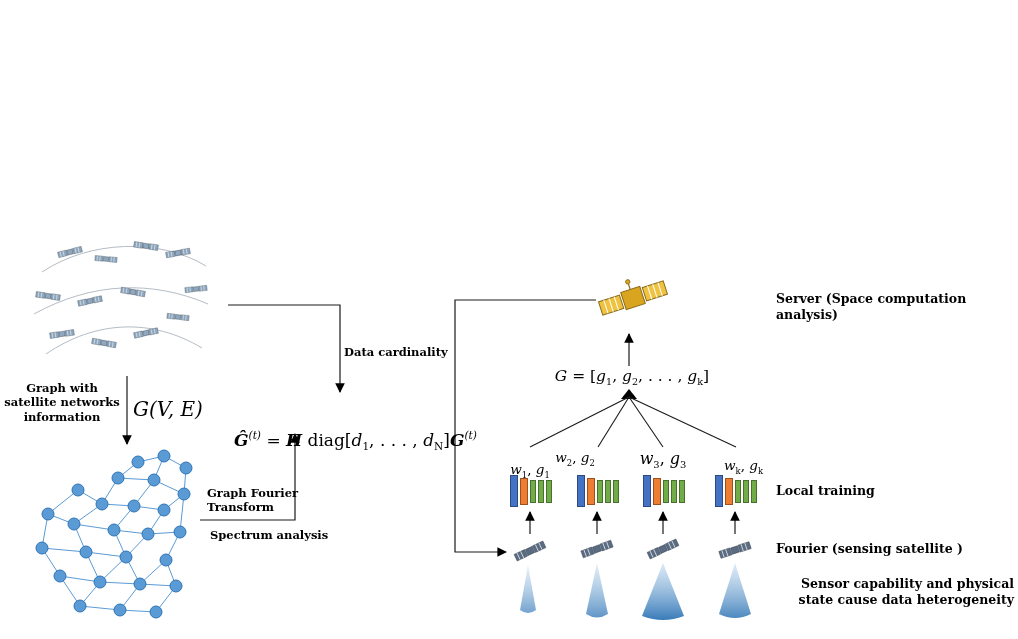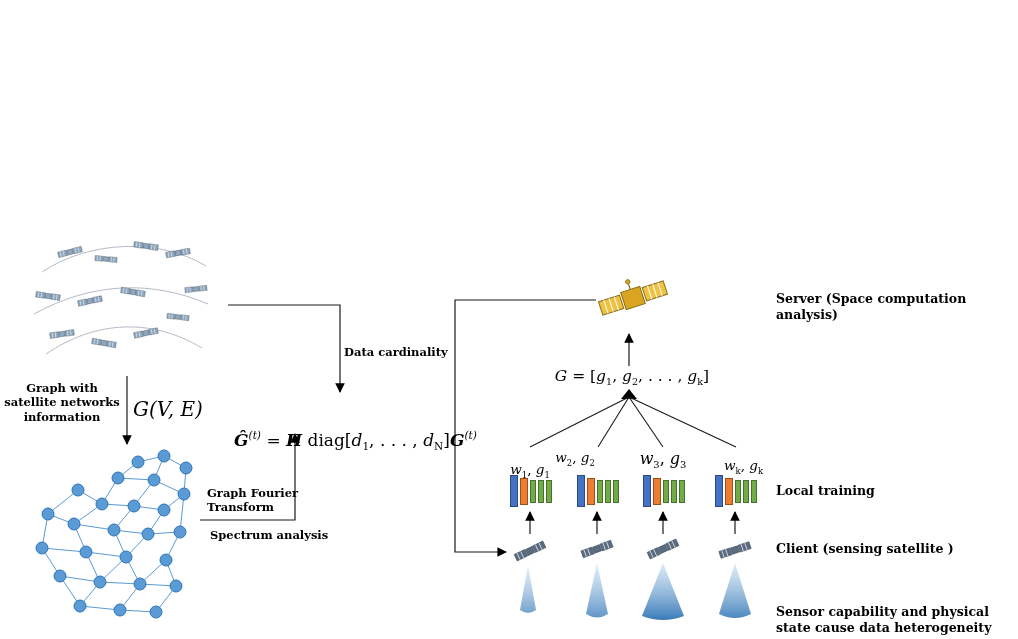--- a/index.html
+++ b/index.html
@@ -199,16 +199,16 @@
   <div class="nn-stack" style="left:715px;top:474px;">
     <div class="bar blue"></div>
       <div class="bar orange"></div>
       <div class="bar green"></div>
       <div class="bar green"></div>
       <div class="bar green"></div>
   </div>
 
   <div class="ann" style="top:291px;width:240px;">Server (Space computation analysis)</div>
   <div class="ann" style="top:483px;width:240px;">Local training</div>
-  <div class="ann" style="top:541px;width:240px;">Client (sensing satellite )</div>
-  <div class="ann" style="top:604px;width:238px;">Sensor capability and physical state cause data heterogeneity</div>
+  <div class="ann" style="top:541px;width:240px;">Fourier (sensing satellite )</div>
+  <div class="ann" style="top:576px;width:238px;text-align:right;">Sensor capability and physical state cause data heterogeneity</div>
 
 </div>
 
 </body></html>

